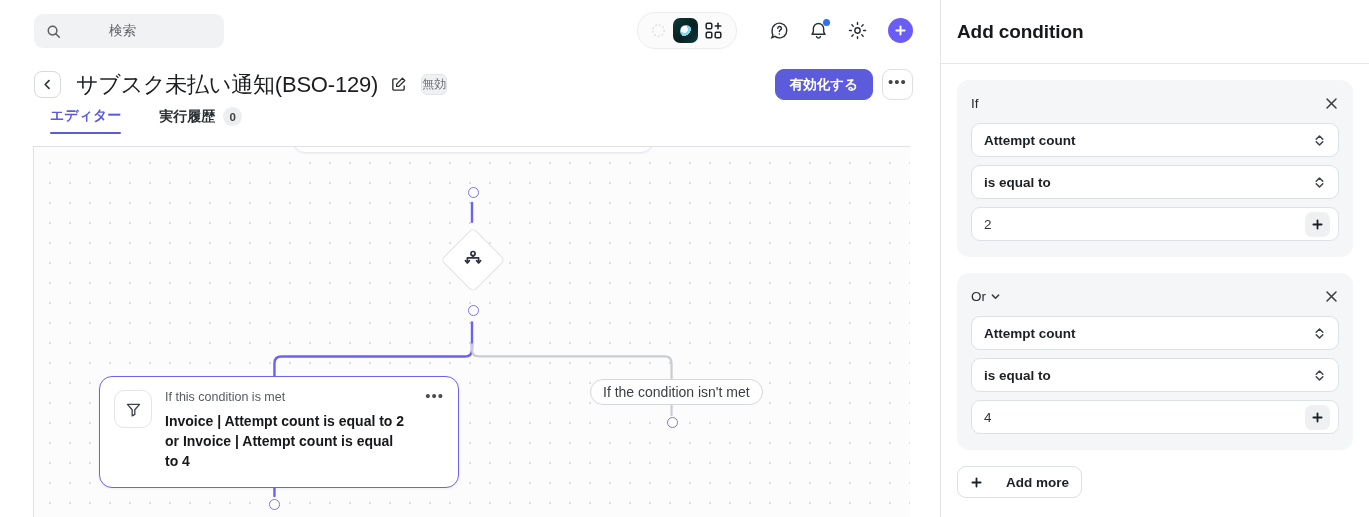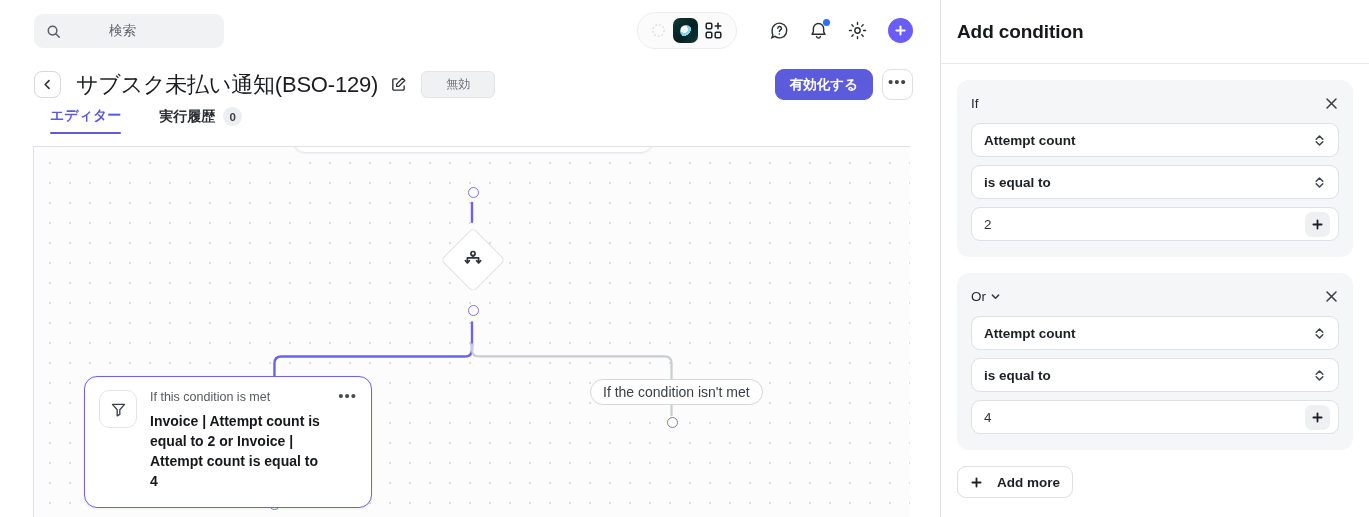--- a/index.html
+++ b/index.html
@@ -57,21 +57,21 @@
   
   .pagehead { position: relative; height: 45px; padding-left: 34px; display: flex; align-items: center; }
   .backbtn {
     width: 27px; height: 27px; border: 1px solid #d6d9dd; border-radius: 8px;
     background: #fff; display: flex; align-items: center; justify-content: center;
     color: #33373b; flex: 0 0 27px;
   }
   .ptitle { font-size: 22px; font-weight: 400; color: #1b1d20; margin-left: 15px; letter-spacing: -.2px; white-space: nowrap; }
   .edit-ico { width: 17px; height: 17px; color: #2c3035; margin-left: 12px; }
   .badge-off {
-    margin-left: 14px; height: 27px; padding: 0 24px; border-radius: 6px;
+    margin-left: 14px; height: 21px; padding: 0 0; border-radius: 6px;
     background: #f0f1f3; border: 1px solid #e2e4e7; color: #6d7177;
     font-size: 12px; display: flex; align-items: center;
   }
   .head-actions { margin-left: auto; display: flex; align-items: center; gap: 9px; padding-right: 27px; }
   .btn-secondary {
     height: 31px; padding: 0 13px; border-radius: 9px; background: #fff;
     border: 1px solid #dcdfe3; color: #9aa0a6; font-size: 13.5px; font-weight: 500;
     display: flex; align-items: center;
   }
   .btn-primary {
@@ -129,21 +129,21 @@
     background: #fff; border: 1px solid #e1e2e7;
     transform: rotate(45deg); border-radius: 5px;
   }
   .diamond-icon {
     position: absolute; width: 22px; height: 22px; color: #2d323c;
     display: flex; align-items: center; justify-content: center;
   }
 
   
   .cond-card {
-    position: absolute; left: 50px; top: 229px; width: 288px;
+    position: absolute; left: 65px; top: 229px; width: 360px;
     background: #fff; border: 1.6px solid #6b62ef; border-radius: 13px;
     padding: 13px 28px 16px 14px; display: flex; gap: 13px;
     box-shadow: 0 1px 3px rgba(16,24,40,.06);
   }
   .cond-ico-box {
     width: 38px; height: 38px; flex: 0 0 38px; border-radius: 10px;
     border: 1px solid #e3e5e9; background: #fff;
     display: flex; align-items: center; justify-content: center; color: #3b4049;
   }
   .cond-body { flex: 1; min-width: 0; padding-right: 22px; }
@@ -185,21 +185,21 @@
   .field-text { font-size: 13.5px; font-weight: 700; color: #1d2024; }
   .field-value { font-size: 13.5px; font-weight: 400; color: #30343a; }
   .field-chev { margin-left: auto; width: 13px; height: 13px; color: #3f444a; margin-right: 4px; }
   .field-plus {
     margin-left: auto; width: 25px; height: 25px; border-radius: 7px; background: #eef0f2;
     display: flex; align-items: center; justify-content: center; color: #1d2024;
   }
 
   .addmore {
     height: 32px; padding: 0 12px; border-radius: 9px; background: #fff; border: 1px solid #dcdfe3;
-    display: inline-flex; align-items: center; gap: 14px; font-size: 13.5px; font-weight: 700; color: #1d2024;
+    display: inline-flex; align-items: center; gap: 23px; font-size: 13.5px; font-weight: 700; color: #1d2024;
   }
   .addmore .p { width: 13px; height: 13px; }
 </style>
 </head>
 <body>
 
 <div id="app">
 
   <div class="main">
 

